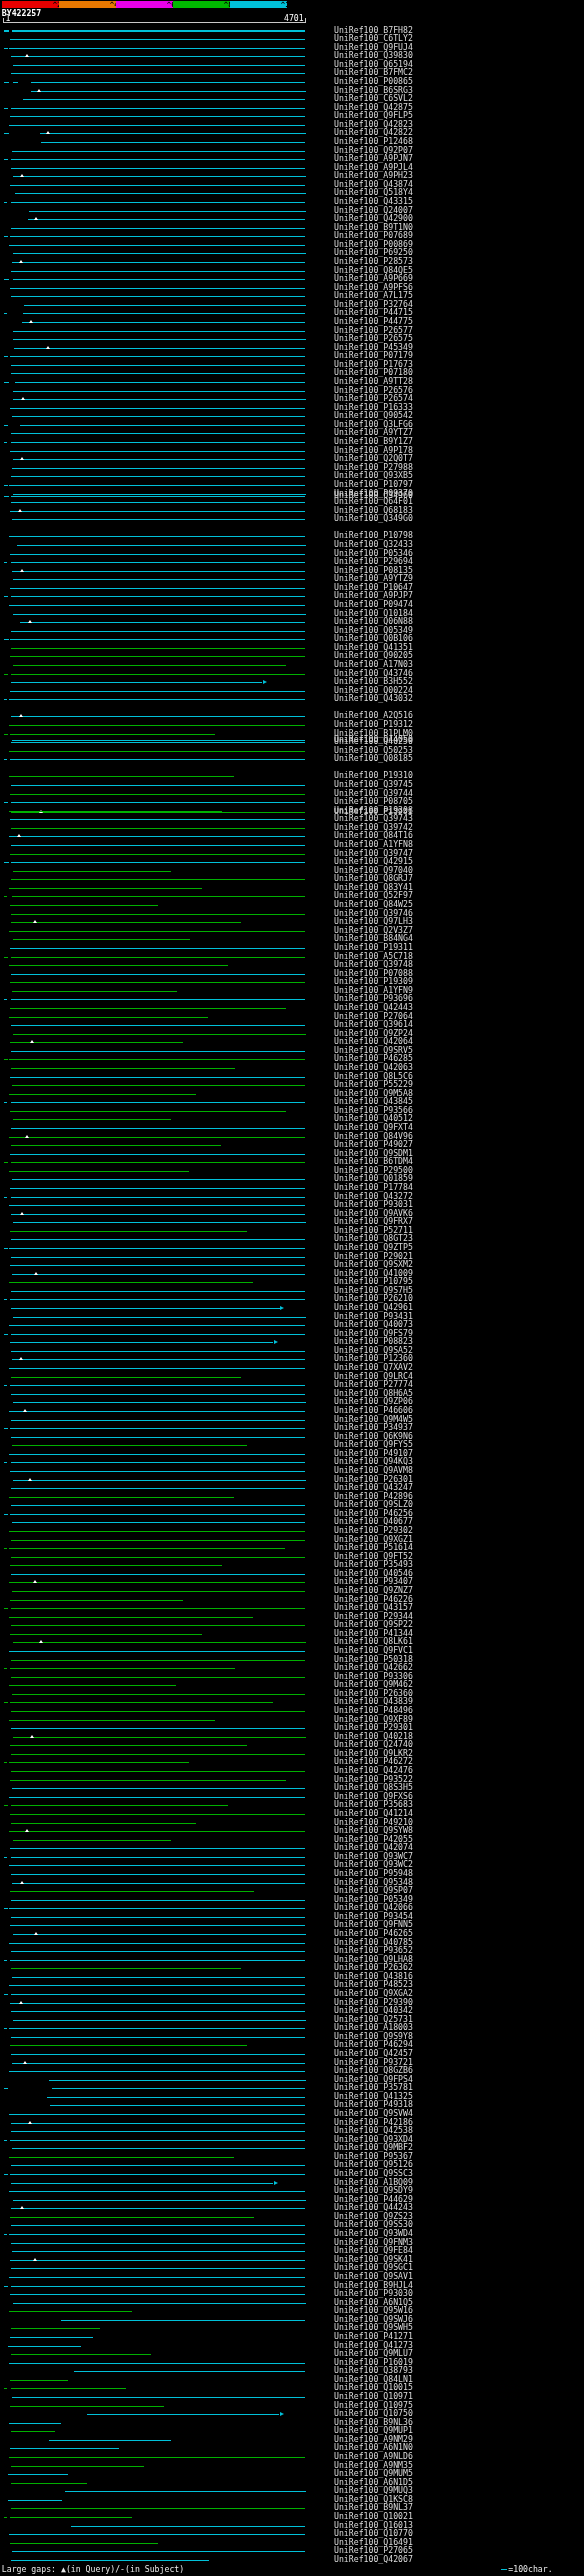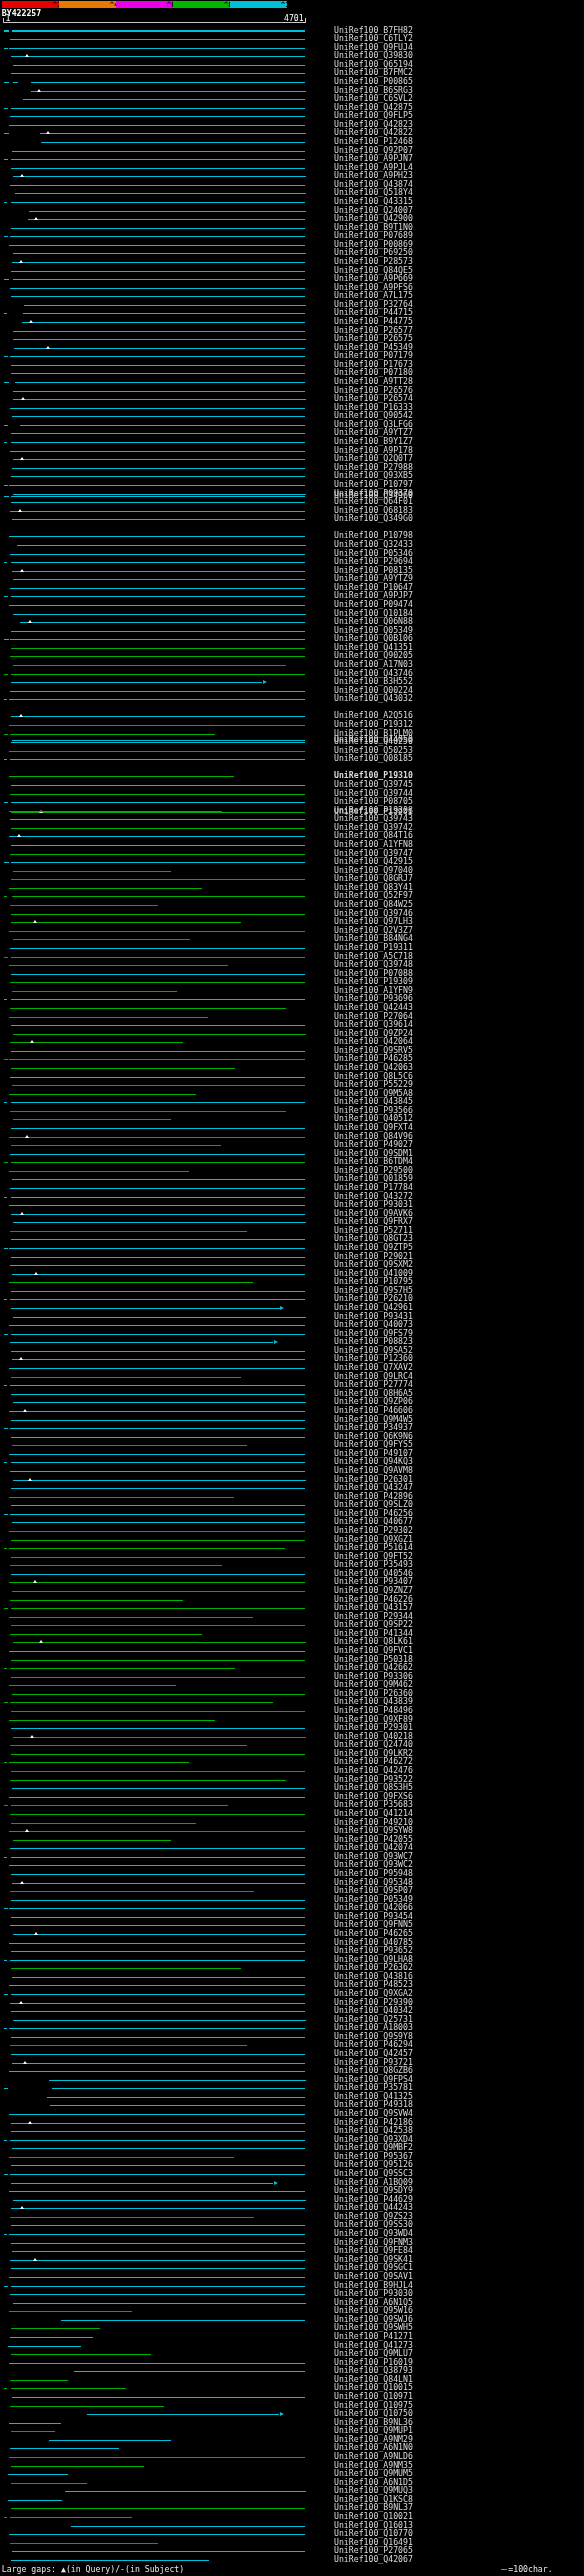--- a/index.html
+++ b/index.html
@@ -434,21 +434,21 @@
     <div class="hitrow" style="top: 755px;">
       <div class="bar" style="left: 10px; width: 295px; background: rgb(0, 192, 216);"></div>
       <div class="bar" style="left: 4.3px; width: 3.2px; background: rgb(0, 192, 216);"></div>
       <span class="lab">UniRef100_Q08185</span>
     </div>
     <div class="hitrow" style="top: 808px; font-family: Liberation Mono, monospace;">
       <div class="bar" style="left: 10.7px; width: 294px; background: rgb(0, 176, 0);"></div>
       <div class="tri" style="left: 39px;"></div>
       <span class="lab">UniRef100_P13931</span>
     </div>
-    <div class="hitrow" style="top: 772px; font-weight: bold;">
+    <div class="hitrow" style="top: 772px;">
       <div class="bar" style="left: 9.4px; width: 225px; background: rgb(0, 176, 0);"></div>
       <span class="lab">UniRef100_P19310</span>
     </div>
     <div class="hitrow" style="top: 781px;">
       <div class="bar" style="left: 11.4px; width: 294px; background: rgb(0, 192, 216);"></div>
       <span class="lab">UniRef100_Q39745</span>
     </div>
     <div class="hitrow" style="top: 790px;">
       <div class="bar" style="left: 10px; width: 295px; background: rgb(0, 176, 0);"></div>
       <span class="lab">UniRef100_Q39744</span>

